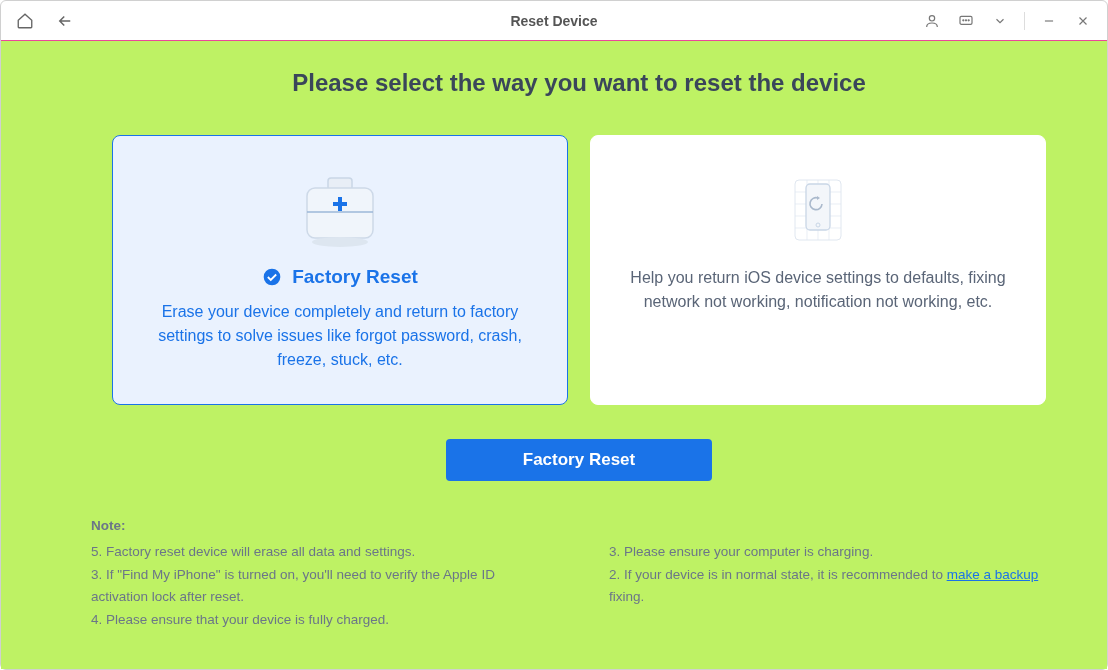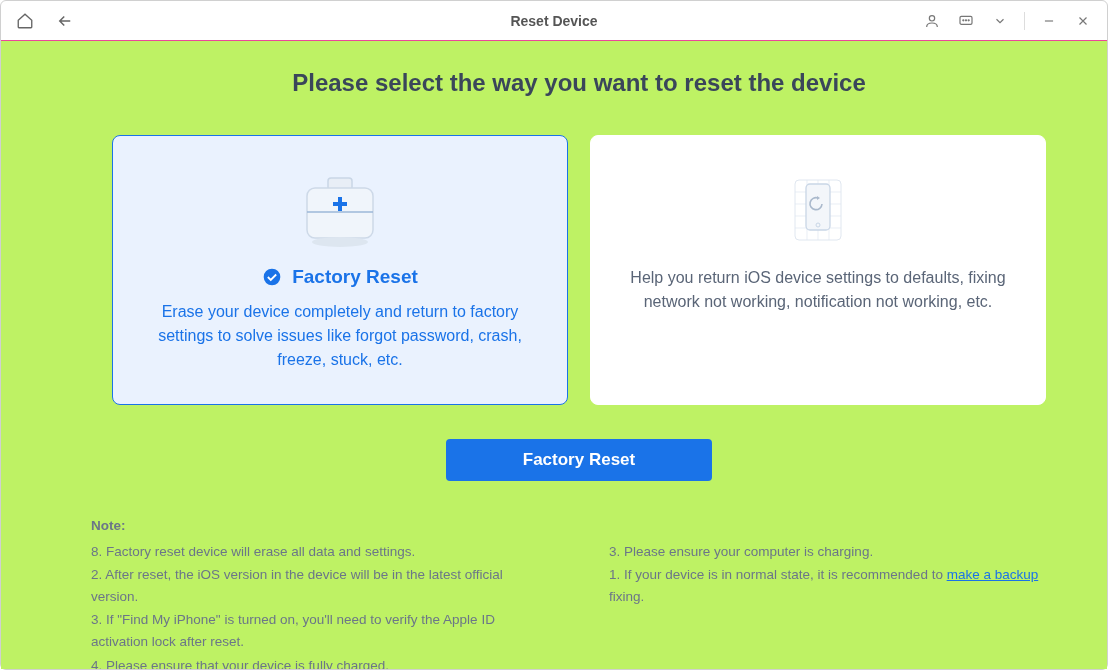--- a/index.html
+++ b/index.html
@@ -281,27 +281,26 @@
     </div>
 
     <div class="action-row">
       <button class="primary-btn">Factory Reset</button>
     </div>
 
     <div class="notes">
       <div class="notes-title">Note:</div>
       <div class="notes-cols">
         <div class="notes-col">
-          <div class="note-item">8. Factory reset device will erase all data and settings.</div>
-          <div class="note-item">2. After reset, the iOS version in the device will be in the latest official version.</div>
+          <div class="note-item">5. Factory reset device will erase all data and settings.</div>
           <div class="note-item">3.  If "Find My iPhone" is turned on, you'll need to verify the Apple ID activation lock after reset.</div>
           <div class="note-item">4.  Please ensure that your device is fully charged.</div>
         </div>
         <div class="notes-col">
           <div class="note-item">3.  Please ensure your computer is charging.</div>
           <div class="note-item">
-            <span>1.   If your device is in normal state, it is recommended to </span><a class="link">make a backup</a><span> fixing.</span>
+            <span>2.   If your device is in normal state, it is recommended to </span><a class="link">make a backup</a><span> fixing.</span>
           </div>
         </div>
       </div>
     </div>
   </div>
 </div>
 
 </body></html>

